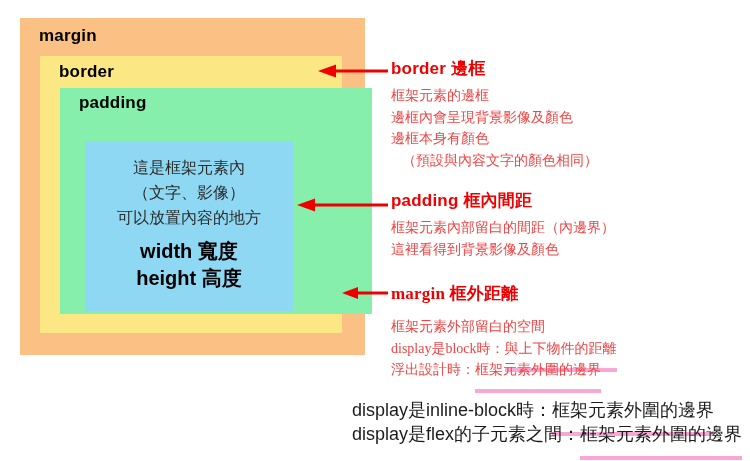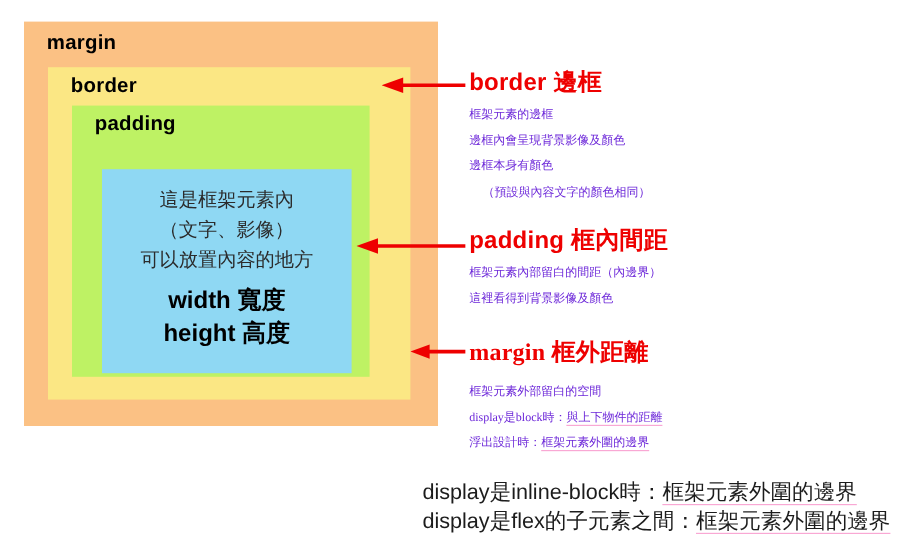--- a/index.html
+++ b/index.html
@@ -32,23 +32,23 @@
     top: 38px;
     width: 302px;
     height: 277px;
     background: #fbe784;
     box-sizing: border-box;
   }
   .box-padding {
     position: absolute;
     left: 20px;
     top: 32px;
-    width: 248px;
+    width: 312px;
     height: 226px;
-    background: #bef264;
+    background: #86efac;
     box-sizing: border-box;
   }
   .box-content {
     position: absolute;
     left: 25px;
     top: 53px;
     width: 208px;
     height: 170px;
     background: #8fd8f3;
     box-sizing: border-box;
@@ -95,36 +95,36 @@
   }
   .arrow svg { display: block; }
 
   
   .annot {
     position: absolute;
     white-space: nowrap;
   }
   .annot-title {
     font-weight: bold;
-    font-size: 20px;
+    font-size: 17px;
     color: #ee0000;
     line-height: 22px;
     letter-spacing: 0.2px;
   }
   .annot-body {
-    font-size: 10px;
+    font-size: 14px;
     line-height: 21.5px;
-    color: #6d28d9;
+    color: #ef4444;
   }
   .annot-body div { white-space: nowrap; }
   .indent { padding-left: 11px; }
 
   .u-red {
-    border-bottom: 1px solid #f9a8d4;
-    padding-bottom: 0px;
+    border-bottom: 4px solid #f9a8d4;
+    padding-bottom: 12px;
   }
 
   #annot-border  { left: 391px; top: 58px; }
   #annot-border .annot-body { margin-top: 5px; }
 
   #annot-padding { left: 391px; top: 190px; }
   #annot-padding .annot-body { margin-top: 5px; }
 
   #annot-margin  { left: 391px; top: 283px; font-family: Liberation Serif, serif; }
   #annot-margin .annot-body { margin-top: 11px; }

